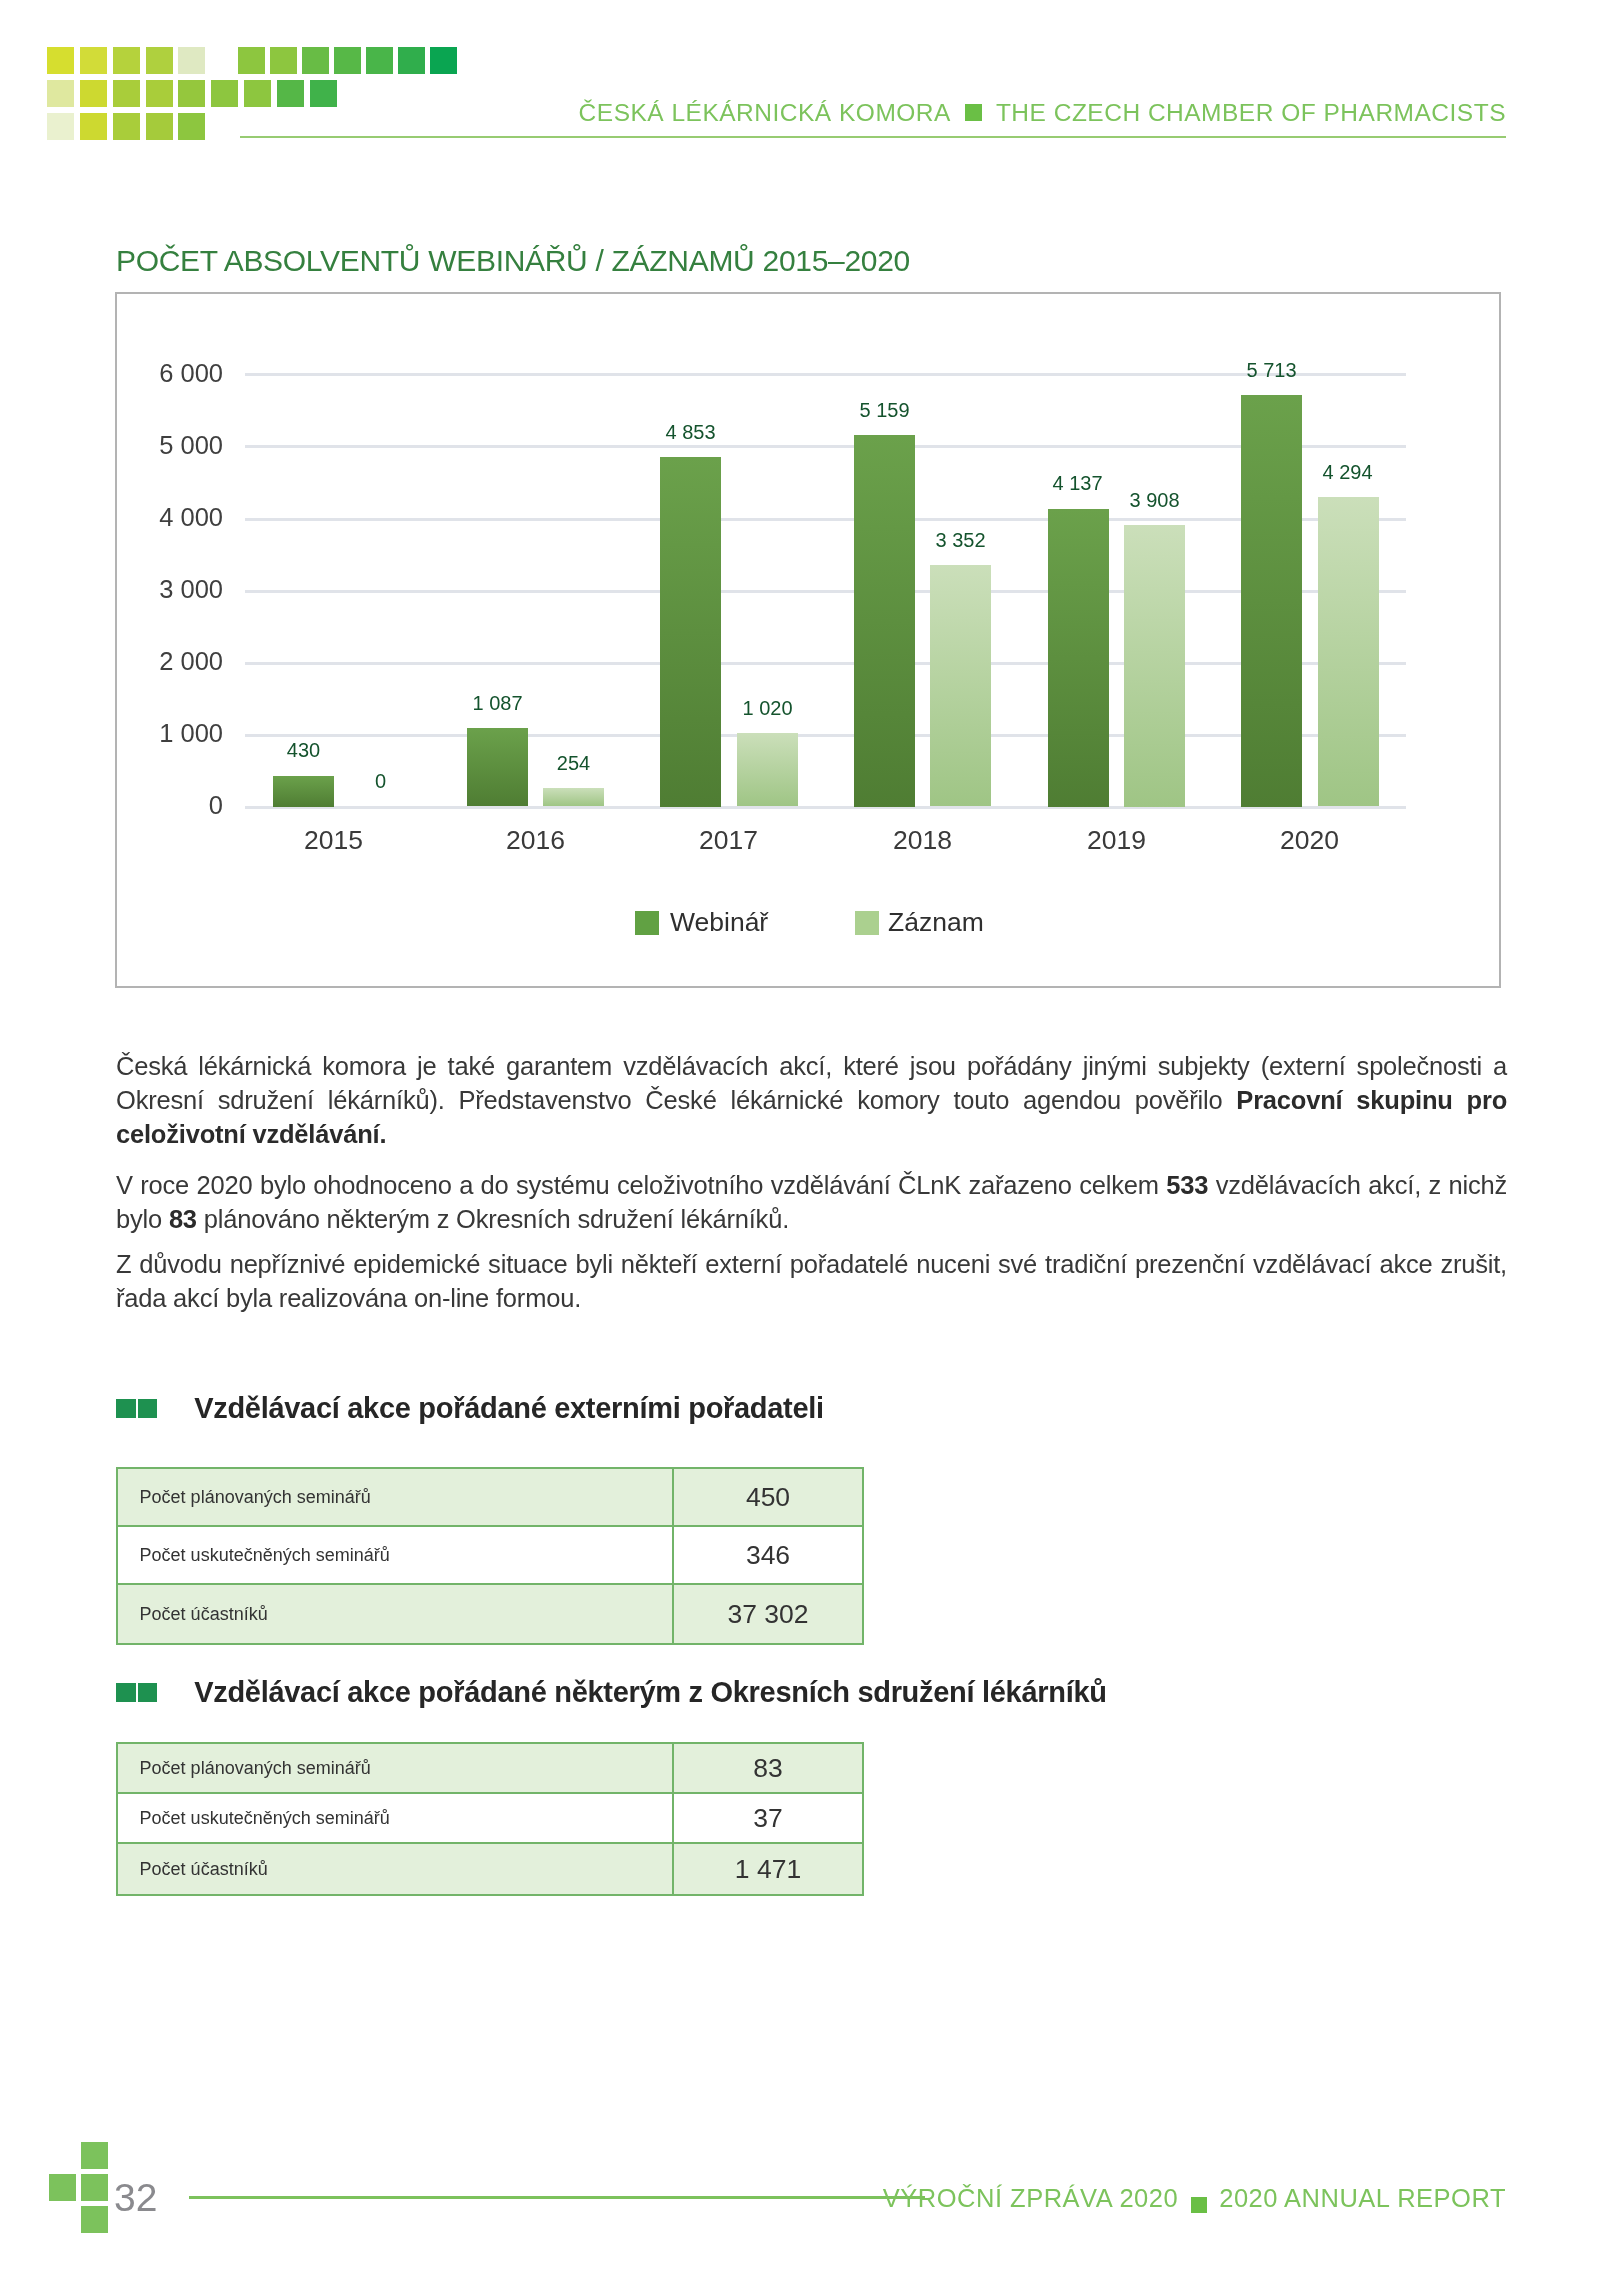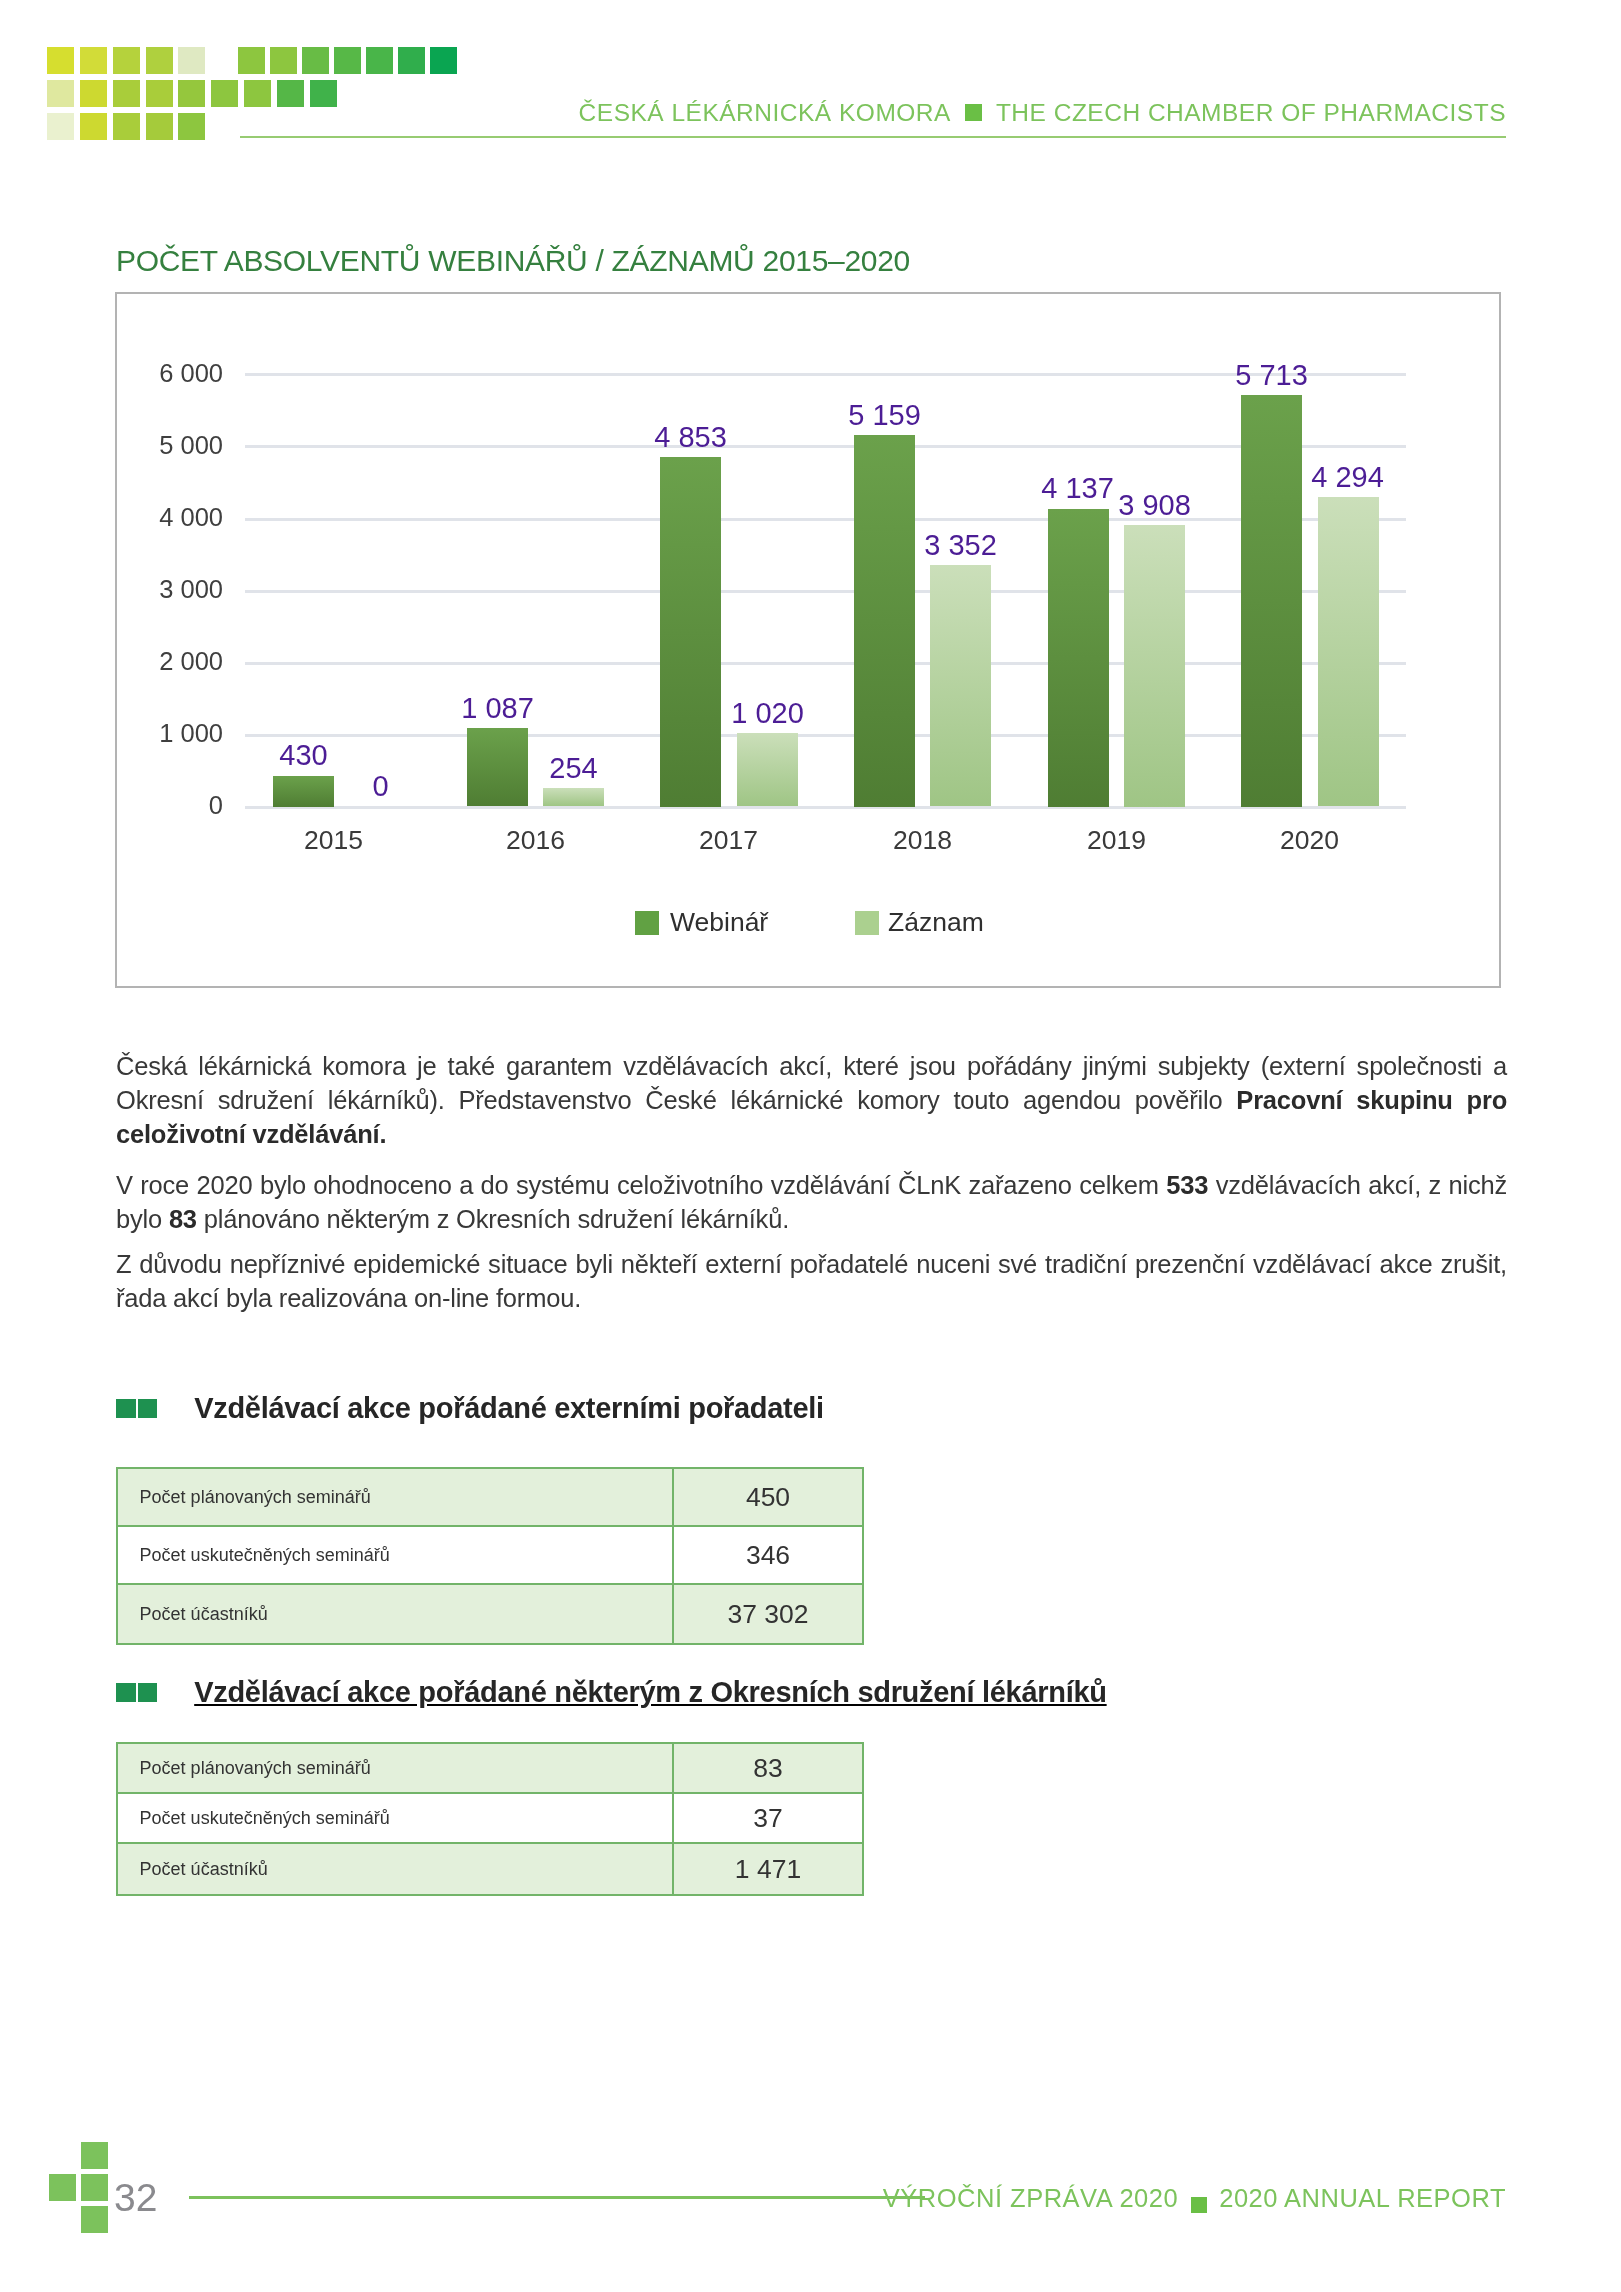--- a/index.html
+++ b/index.html
@@ -15,21 +15,21 @@
     font-size:24.5px;letter-spacing:0.5px;white-space:nowrap;
   }
   .org-bullet{width:17.6px;height:17.6px;display:inline-block;}
   .header-rule{position:absolute;top:136px;left:240px;width:1266px;height:2px;background:#97cb72;}
   
   .chart-title{position:absolute;left:116px;top:244px;font-size:30px;letter-spacing:-0.3px;}
   .chart-box{position:absolute;left:115px;top:292px;width:1386px;height:696px;border:2px solid #b3b3b3;background:#fff;box-sizing:border-box;}
   .gridline{position:absolute;height:2.9px;background:#e0e3e9;}
   .ylab{position:absolute;width:145px;text-align:right;font-size:25.5px;color:#3f3f3f;}
   .bar{position:absolute;}
-  .vallab{position:absolute;width:147px;text-align:center;font-size:29px;color:#4c1d95;}
+  .vallab{position:absolute;width:147px;text-align:center;font-size:20px;color:#14532d;}
   .xlab{position:absolute;width:147px;text-align:center;font-size:26.5px;color:#3a3a3a;}
   .legend-swatch{position:absolute;width:23.5px;height:23.5px;}
   .legend-label{position:absolute;font-size:26.5px;color:#2f2f2f;}
   
   .para{
     position:absolute;left:116px;width:1391px;text-align:justify;
     font-size:25.5px;line-height:34px;color:#383838;letter-spacing:-0.2px;
   }
   .para b{font-weight:bold;color:#2b2b2b;}
   
@@ -175,21 +175,21 @@
     <div class="trow">
       <div class="tlabel">Počet uskutečněných seminářů</div>
       <div class="tval">346</div>
     </div>
     <div class="trow green">
       <div class="tlabel">Počet účastníků</div>
       <div class="tval">37 302</div>
     </div>
   </div>
 
-  <div class="sec-head" style="top:1676px;text-decoration:underline;">
+  <div class="sec-head" style="top:1676px;">
     <span class="sec-sq sq-dis" style="background: rgb(30, 145, 80);"></span>
     <span class="sec-sq sq-dis" style="background: rgb(30, 145, 80);"></span>
     <span class="sec-text">Vzdělávací akce pořádané některým z Okresních sdružení lékárníků</span>
   </div>
   <div class="tbl tbl2" style="top:1742px;">
     <div class="trow green">
       <div class="tlabel">Počet plánovaných seminářů</div>
       <div class="tval">83</div>
     </div>
     <div class="trow">

